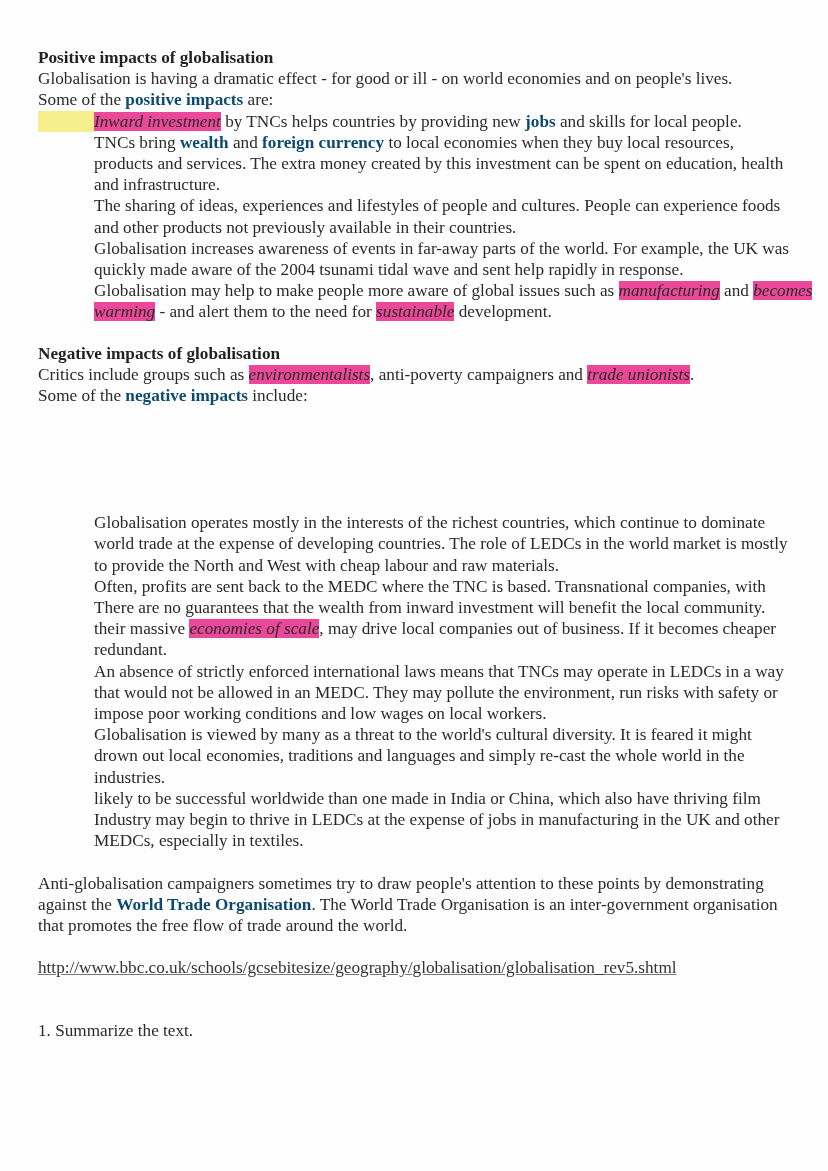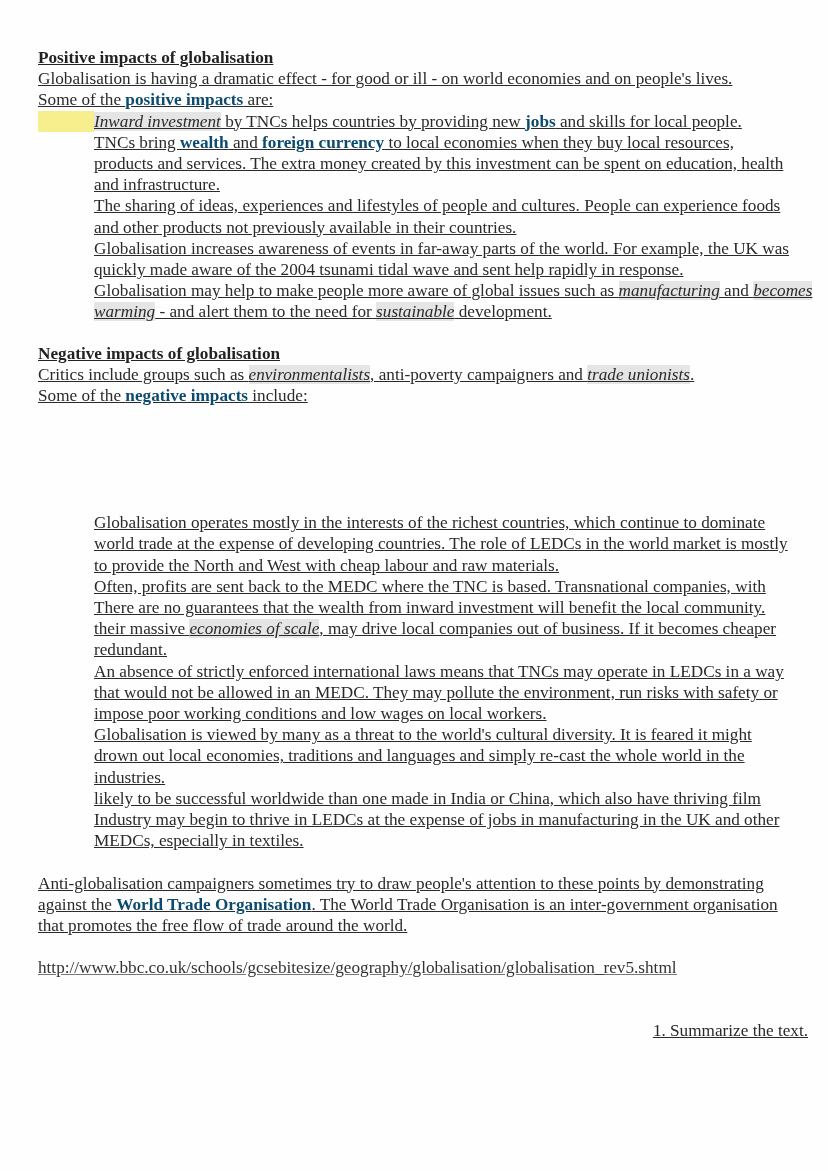--- a/index.html
+++ b/index.html
@@ -5,30 +5,30 @@
   html, body { margin: 0; padding: 0; background: #fefefe; }
   body {
     width: 828px; height: 1171px; overflow: hidden; position: relative;
     font-family: "Liberation Serif", "DejaVu Serif", serif;
     color: #2a2a2a;
     font-size: 17.2px;
     line-height: 21.2px;
   }
   .page { position: absolute; left: 38px; top: 47px; width: 770px; }
   .heading { font-weight: bold; color: #222; }
-  .line { white-space: nowrap; text-decoration: underline; }
+  .line { white-space: nowrap; }
   .indent { padding-left: 56px; }
   b { color: #0c4a6e; }
-  .hl-i { background: #e5e5e5; font-style: italic; margin-top: 12px; }
+  .hl-i { background: #ec4899; font-style: italic; margin-top: 12px; }
   .lead-hl { display: inline-block; width: 56px; background: #f7ef8e; height: 21px; vertical-align: top; margin-left: -56px; }
   .gap-small { height: 20px; }
   .gap-large { height: 106px; }
   .gap-mid { height: 21px; }
   .link { color: #333; text-decoration: underline; text-decoration-color: #777; }
-  .question { margin-top: 42px; text-align: right; }
+  .question { margin-top: 42px; }
 </style>
 </head>
 <body>
 
 <div class="page">
 
   <div class="heading line">Positive impacts of globalisation</div>
   <div class="line">Globalisation is having a dramatic effect - for good or ill - on world economies and on people's lives.</div>
   <div class="line"><span>Some of the </span><b>positive impacts</b><span> are:</span></div>
 

